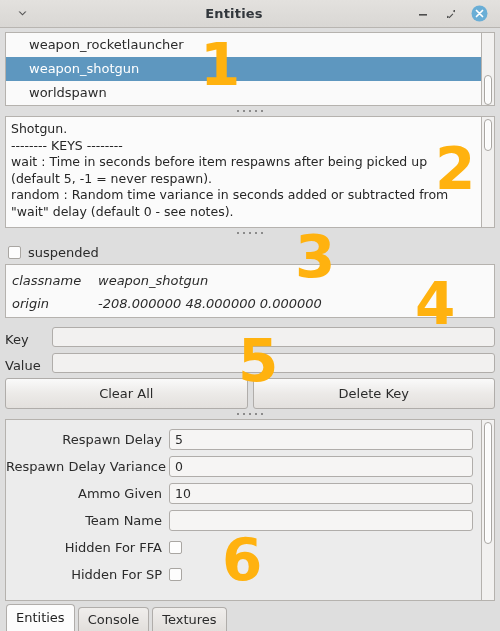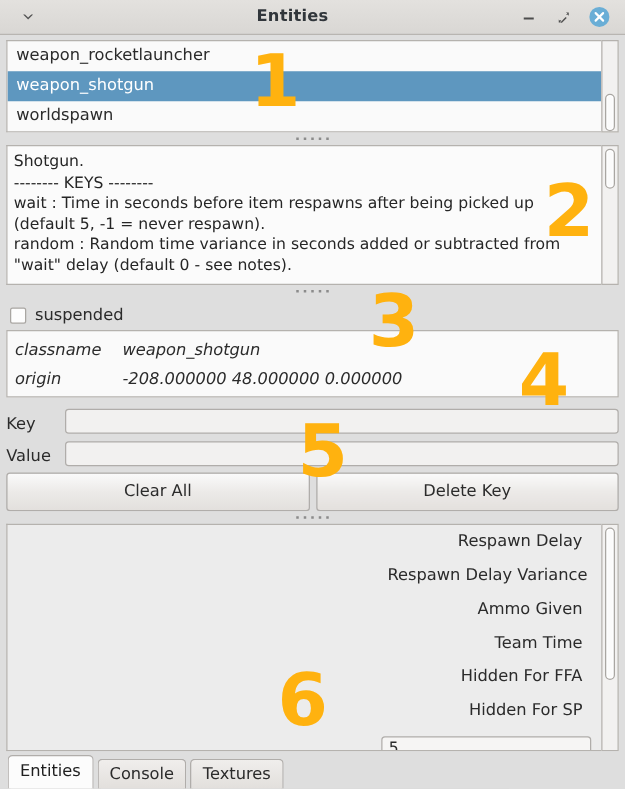--- a/index.html
+++ b/index.html
@@ -58,21 +58,21 @@
     flex: 1;
     background: #fafafa;
     border: 1px solid #b5b2ae;
     border-right: none;
     overflow: hidden;
     box-sizing: border-box;
   }
   .ent-row {
     height: 24px;
     line-height: 24px;
-    padding-left: 7px;
+    padding-left: 23px;
     font-size: 13px;
     color: #2b2b2b;
     white-space: nowrap;
     box-sizing: border-box;
   }
   .ent-row.selected {
     background: #5e97bf;
     color: #ffffff;
   }
 
@@ -210,24 +210,23 @@
     flex: 1;
     background: #ececec;
     border: 1px solid #b5b2ae;
     border-right: none;
     box-sizing: border-box;
     padding: 6px 0 0 0;
     overflow: hidden;
   }
   .form-row {
     display: flex;
-    align-items: flex-end;
+    align-items: center;
     height: 27px;
     padding-right: 8px;
-    flex-direction: column;
   }
   .form-label {
     width: 163px;
     flex: 0 0 163px;
     text-align: right;
     padding-right: 7px;
     font-size: 13px;
     color: #2b2b2b;
     box-sizing: border-box;
     white-space: nowrap;
@@ -422,21 +421,21 @@
         <span class="form-label">Respawn Delay Variance</span>
         <input class="form-input" type="text" value="0" style="">
       </div>
 
       <div class="form-row">
         <span class="form-label">Ammo Given</span>
         <input class="form-input" type="text" value="10" style="">
       </div>
 
       <div class="form-row">
-        <span class="form-label">Team Time</span>
+        <span class="form-label">Team Name</span>
         <input class="form-input" type="text" value="" style="">
       </div>
 
       <div class="form-row">
         <span class="form-label">Hidden For FFA</span>
         <span class="cbox form-check"></span>
       </div>
 
 
       <div class="form-row">

